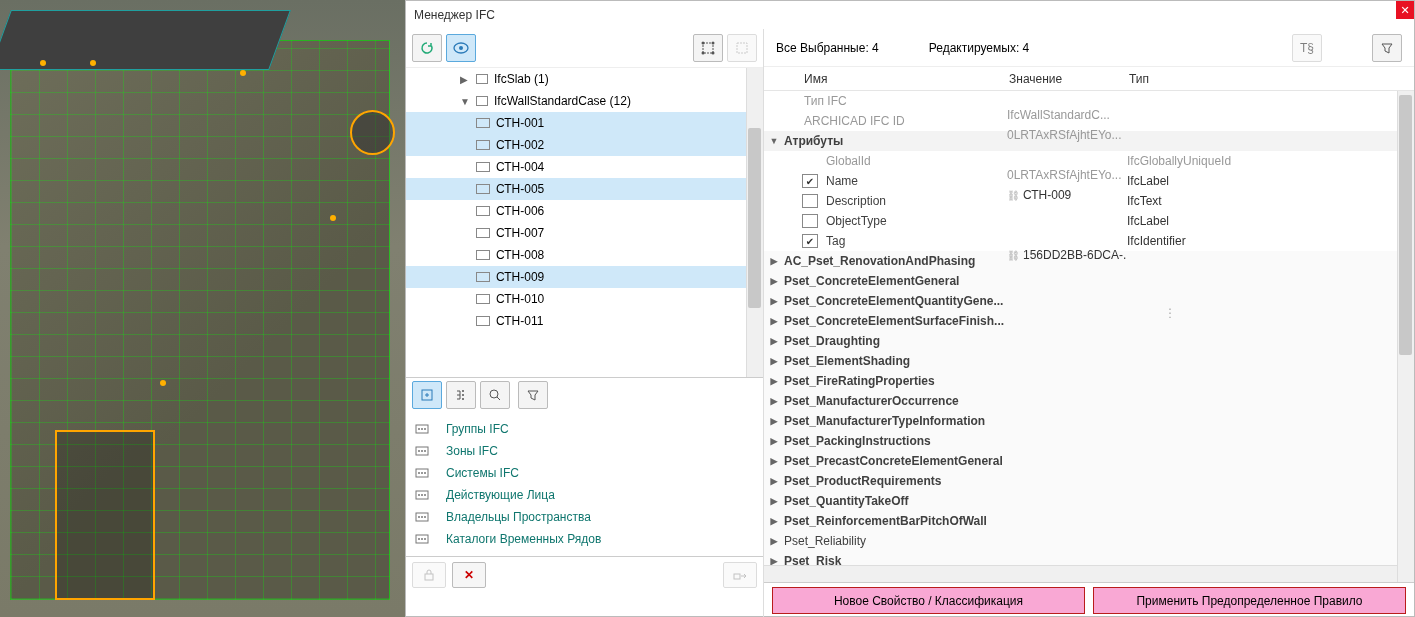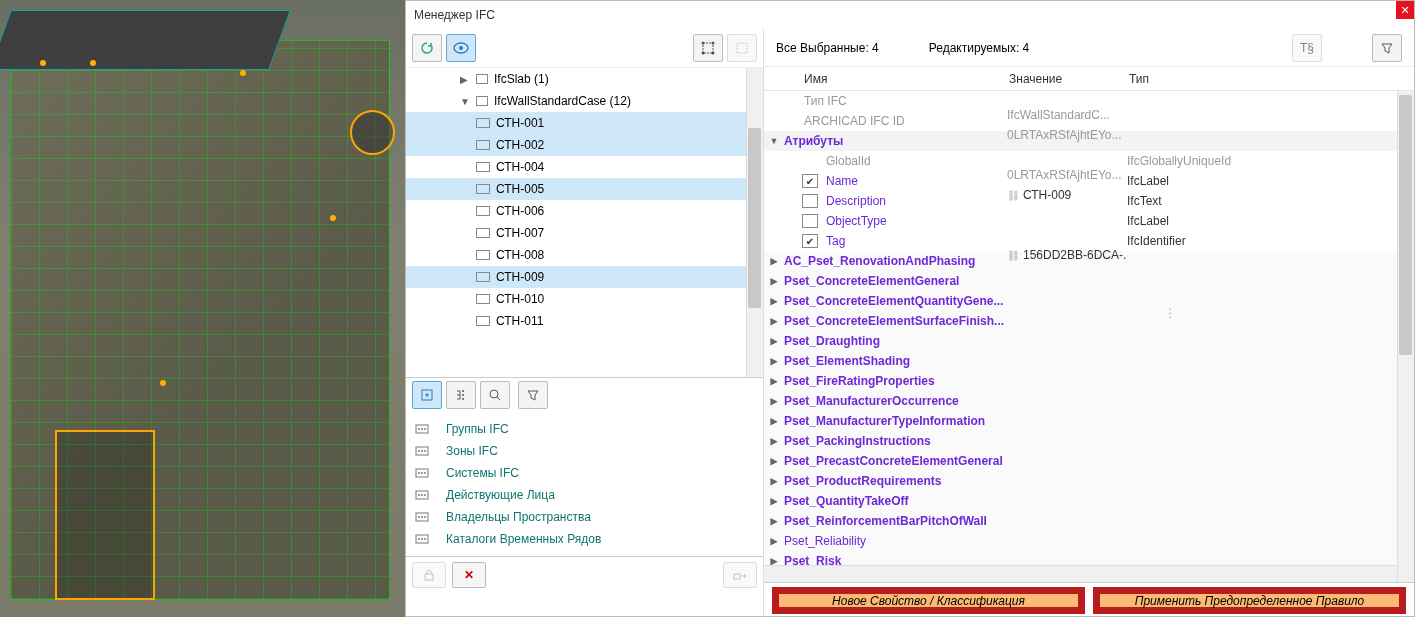--- a/index.html
+++ b/index.html
@@ -80,34 +80,34 @@
 .phead .c3 { flex:1; color:#333;}
 
 
 .props { flex:1; overflow-y:auto; position:relative;}
 .prow { height:20px; display:flex; align-items:center; }
 .prow.group { background:#f3f3f3; font-weight:bold;}
 .prow.group.g2 { background:#fafafa; font-weight:bold;}
 .prow .arrow { width:20px; text-align:center; color:#666; font-size:9px;}
 .prow .indent { width:18px;}
 .prow .cb { width:16px; height:14px; border:1px solid #888; display:inline-flex; align-items:center; justify-content:center; margin-right:6px; font-size:10px;}
-.prow .nm { flex:0 0 205px; padding-left:2px; color:#6d28d9; white-space:nowrap; overflow:hidden;}
+.prow .nm { flex:0 0 205px; padding-left:2px; color:#404040; white-space:nowrap; overflow:hidden;}
 .prow .nm.gray { color:#999;}
 .prow .val { flex:0 0 120px; color:#333; white-space:nowrap; overflow:hidden; display:flex; align-items:center; gap:4px;margin-top:28px;}
 .prow .val.gray { color:#999;}
 .prow .typ { flex:1; color:#333; white-space:nowrap; overflow:hidden;}
 .prow .typ.gray { color:#999;}
 .prow .chain { width:12px; height:10px; display:inline-block; color:#999; font-size:10px;}
 .props .psb { position:absolute; right:0; top:0; width:17px; height:100%; background:#f0f0f0; border-left:1px solid #ddd;}
 .props .psbth { position:absolute; right:2px; top:4px; width:13px; height:260px; background:#c8c8c8; border-radius:2px;}
 .props .hscroll { position:absolute; left:0; bottom:0; right:17px; height:17px; background:#f0f0f0; border-top:1px solid #ddd;}
 
 
 .rbuttons { height:36px; display:flex; gap:8px; padding:4px 8px; border-top:1px solid #ccc;}
-.bigbtn { flex:1; border:7px solid #b91c1c; background:#fdba74; display:flex; align-items:center; justify-content:center;font-style:italic;}
+.bigbtn { flex:1; border:1px solid #b91c1c; background:#f9a8d4; display:flex; align-items:center; justify-content:center;}
 
 
 .splitbar { position:absolute; left:757px; top:30px; width:8px; height:549px; cursor:col-resize;}
 .splitbar::before { content:"⋮"; color:#aaa; position:absolute; top:50%; left:1px;}
 
 svg { display:block; }
 .chk { color:#333; }
 </style>
 </head>
 <body>

